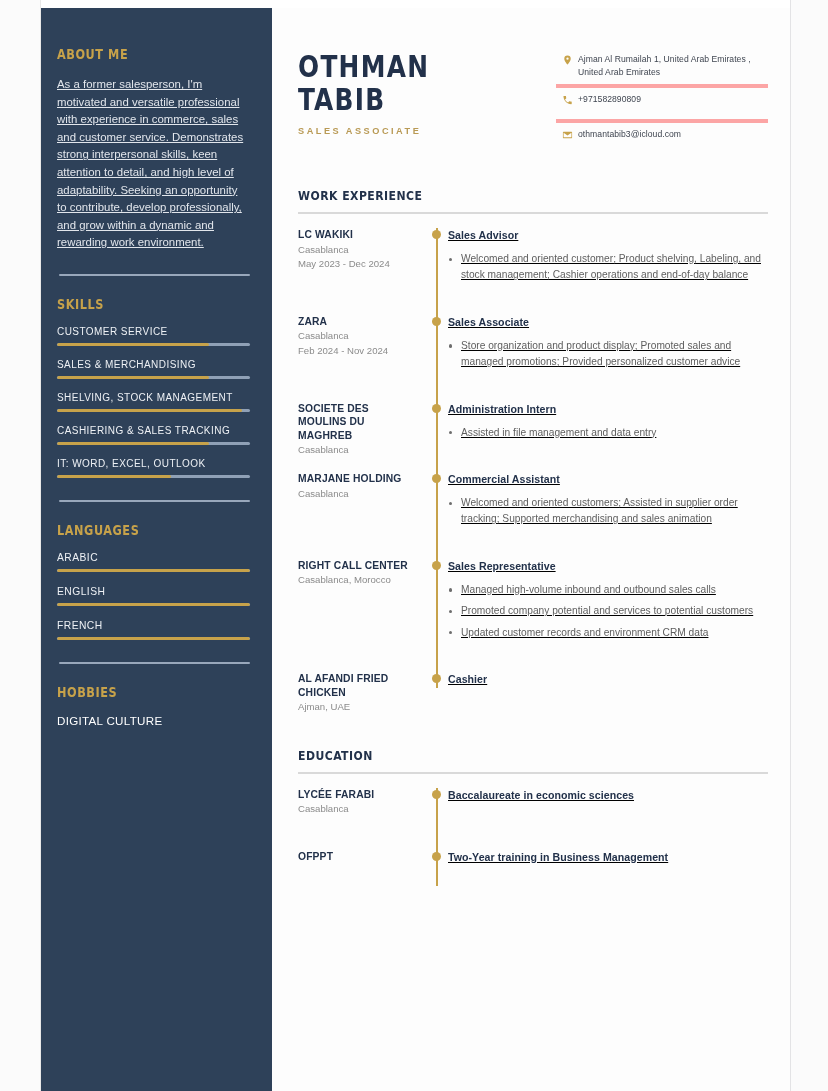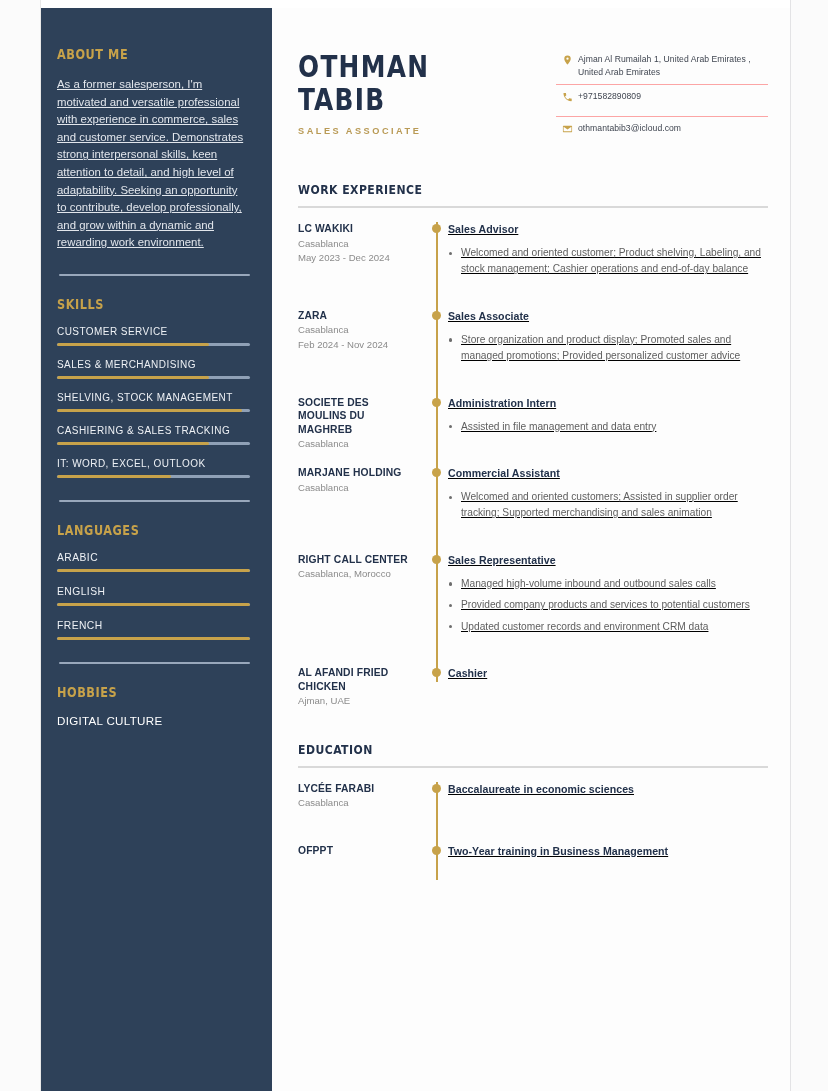--- a/index.html
+++ b/index.html
@@ -160,21 +160,21 @@
   }
 
   .contact-block {
     width: 212px;
     padding-top: 4px;
   }
   .contact-row {
     display: flex;
     align-items: flex-start;
     padding: 5px 0 6px 0;
-    border-bottom: 1px solid #fca5a5;
+    border-bottom: 4px solid #fca5a5;
     min-height: 20px;
   }
   .contact-row:last-child { border-bottom: none; }
   .contact-ico {
     flex: 0 0 22px;
     width: 22px;
     padding-top: 1px;
     color: #c7a24a;
     display: flex;
     justify-content: center;
@@ -502,21 +502,21 @@
                 <div class="meta">Casablanca, Morocco</div>
               </div>
               <div class="tl-axis">
                 <div class="tl-line"></div>
                 <div class="tl-dot"></div>
               </div>
               <div class="tl-right">
                 <div class="role">Sales Representative</div>
                 <ul class="bullets">
                   <li>Managed high-volume inbound and outbound sales calls</li>
-                  <li>Provided company products and services to potential customers</li>
+                  <li>Promoted company potential and services to potential customers</li>
                   <li>Updated customer records and environment CRM data</li>
                 </ul>
               </div>
             </div>
             <div class="tl-item">
               <div class="tl-left">
                 <div class="org">AL AFANDI FRIED CHICKEN</div>
                 <div class="meta">Ajman, UAE</div>
               </div>
               <div class="tl-axis">

